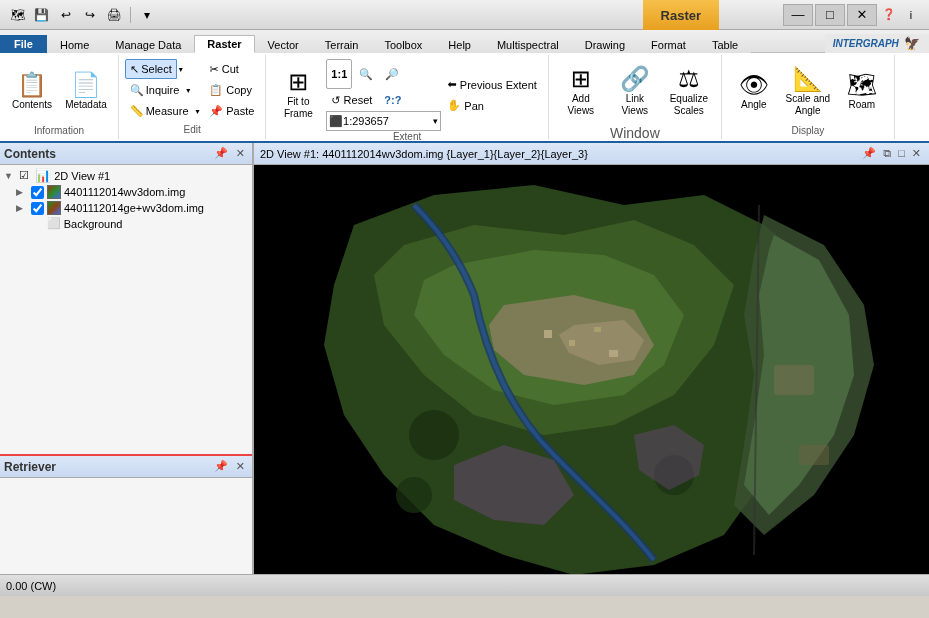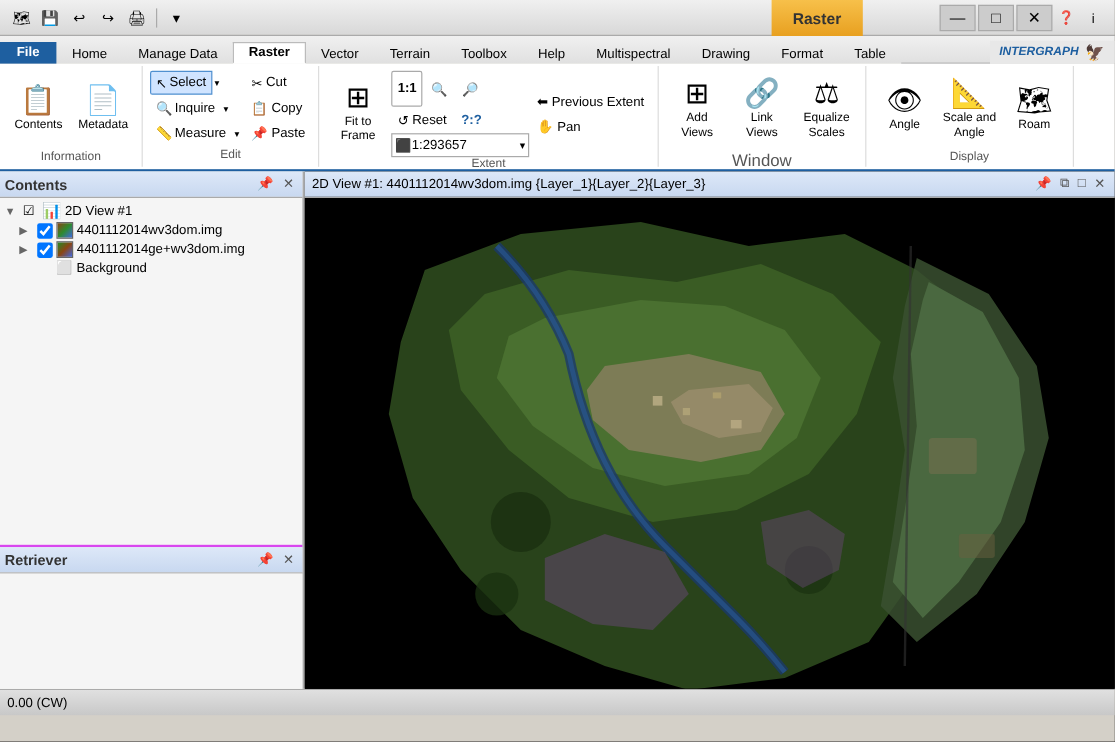--- a/index.html
+++ b/index.html
@@ -185,21 +185,21 @@
       cursor: pointer;
       font-size: 11px;
     }
     .tree-expand { width: 12px; font-size: 9px; color: #666; cursor: pointer; }
     .tree-checkbox { width: 13px; height: 13px; cursor: pointer; }
     .tree-icon { font-size: 13px; }
     .tree-label { font-size: 11px; }
     .tree-indent1 { margin-left: 12px; }
 
     .retriever-panel {
-      border-top: 2px solid #d946ef;
+      border-top: 2px solid #ef4444;
       height: 120px;
     }
 
     
     .view-area {
       flex: 1;
       background: #000;
       display: flex;
       flex-direction: column;
     }

